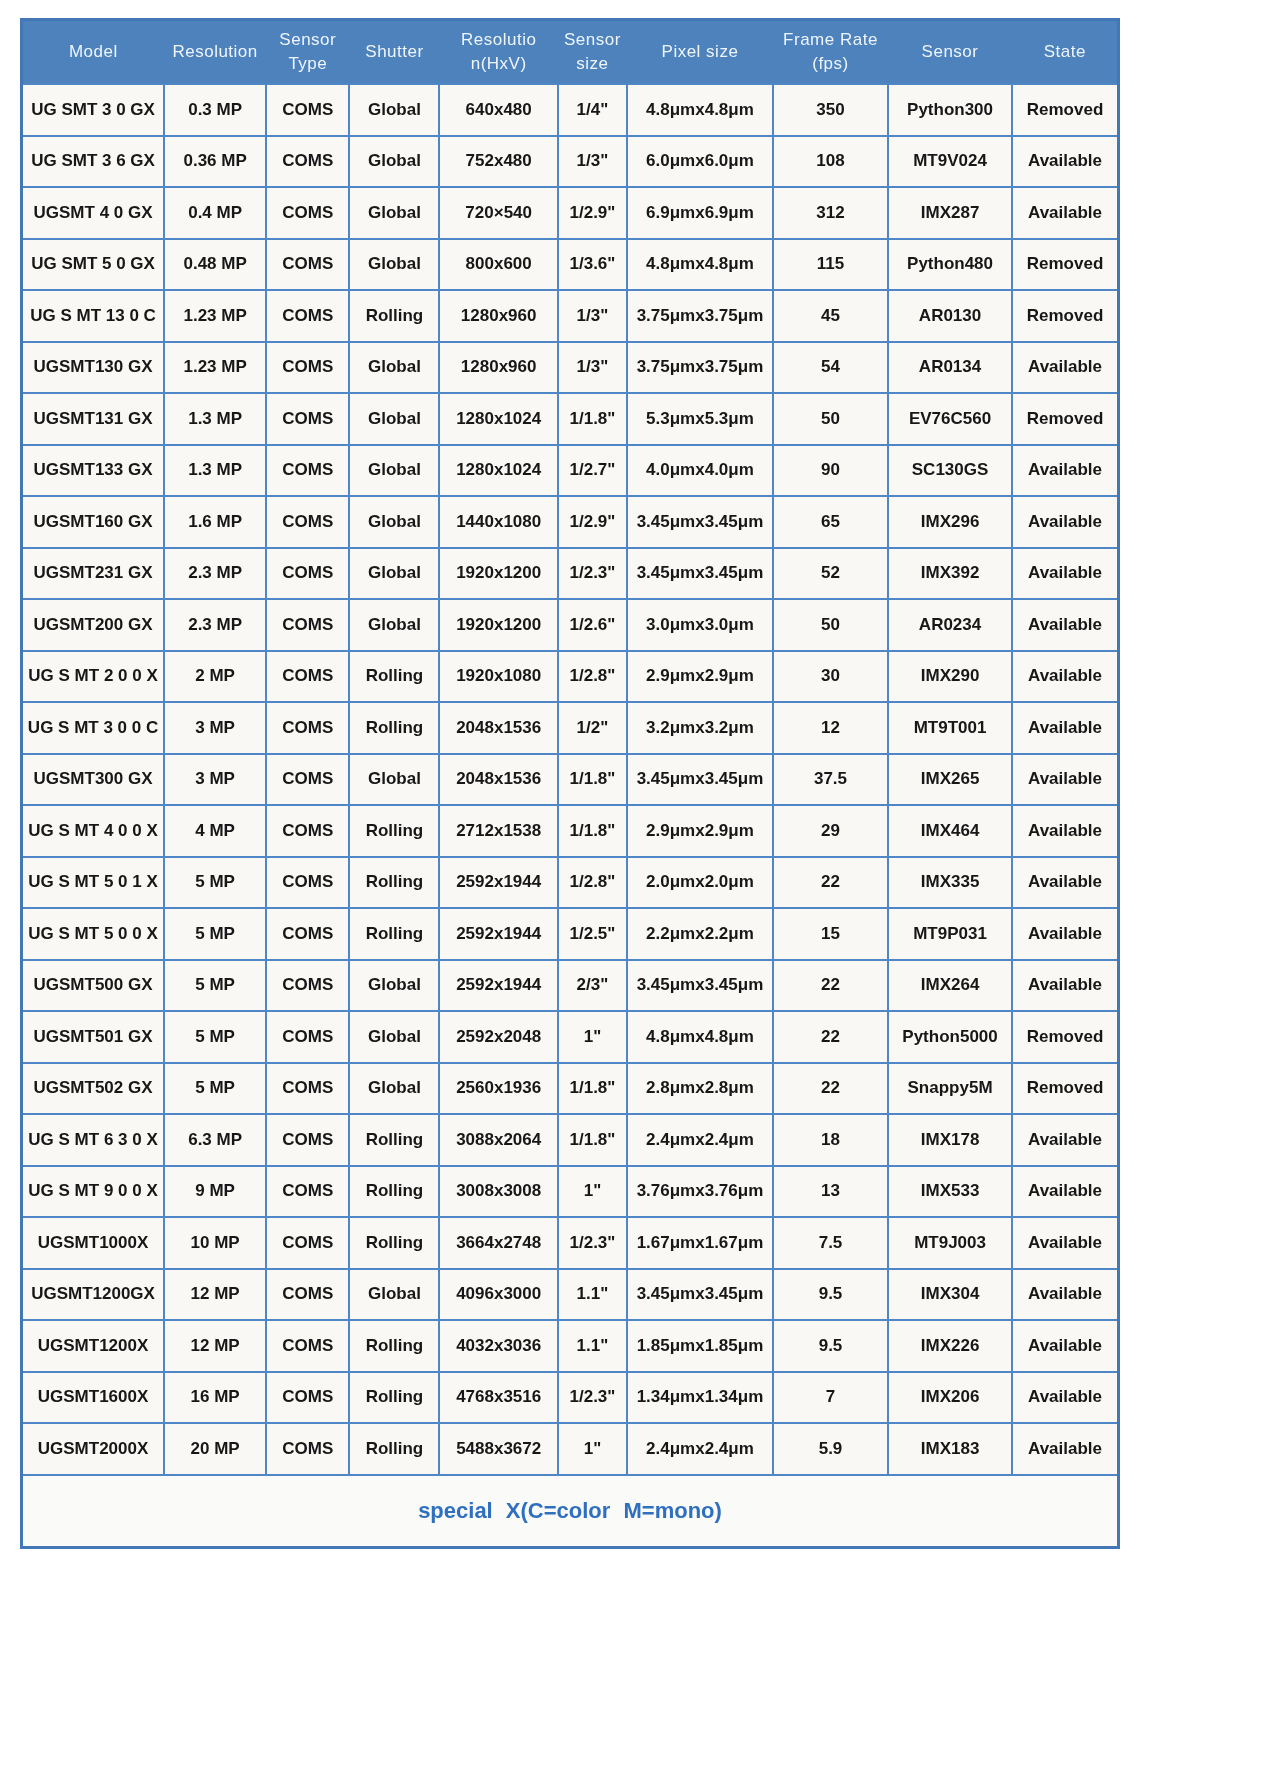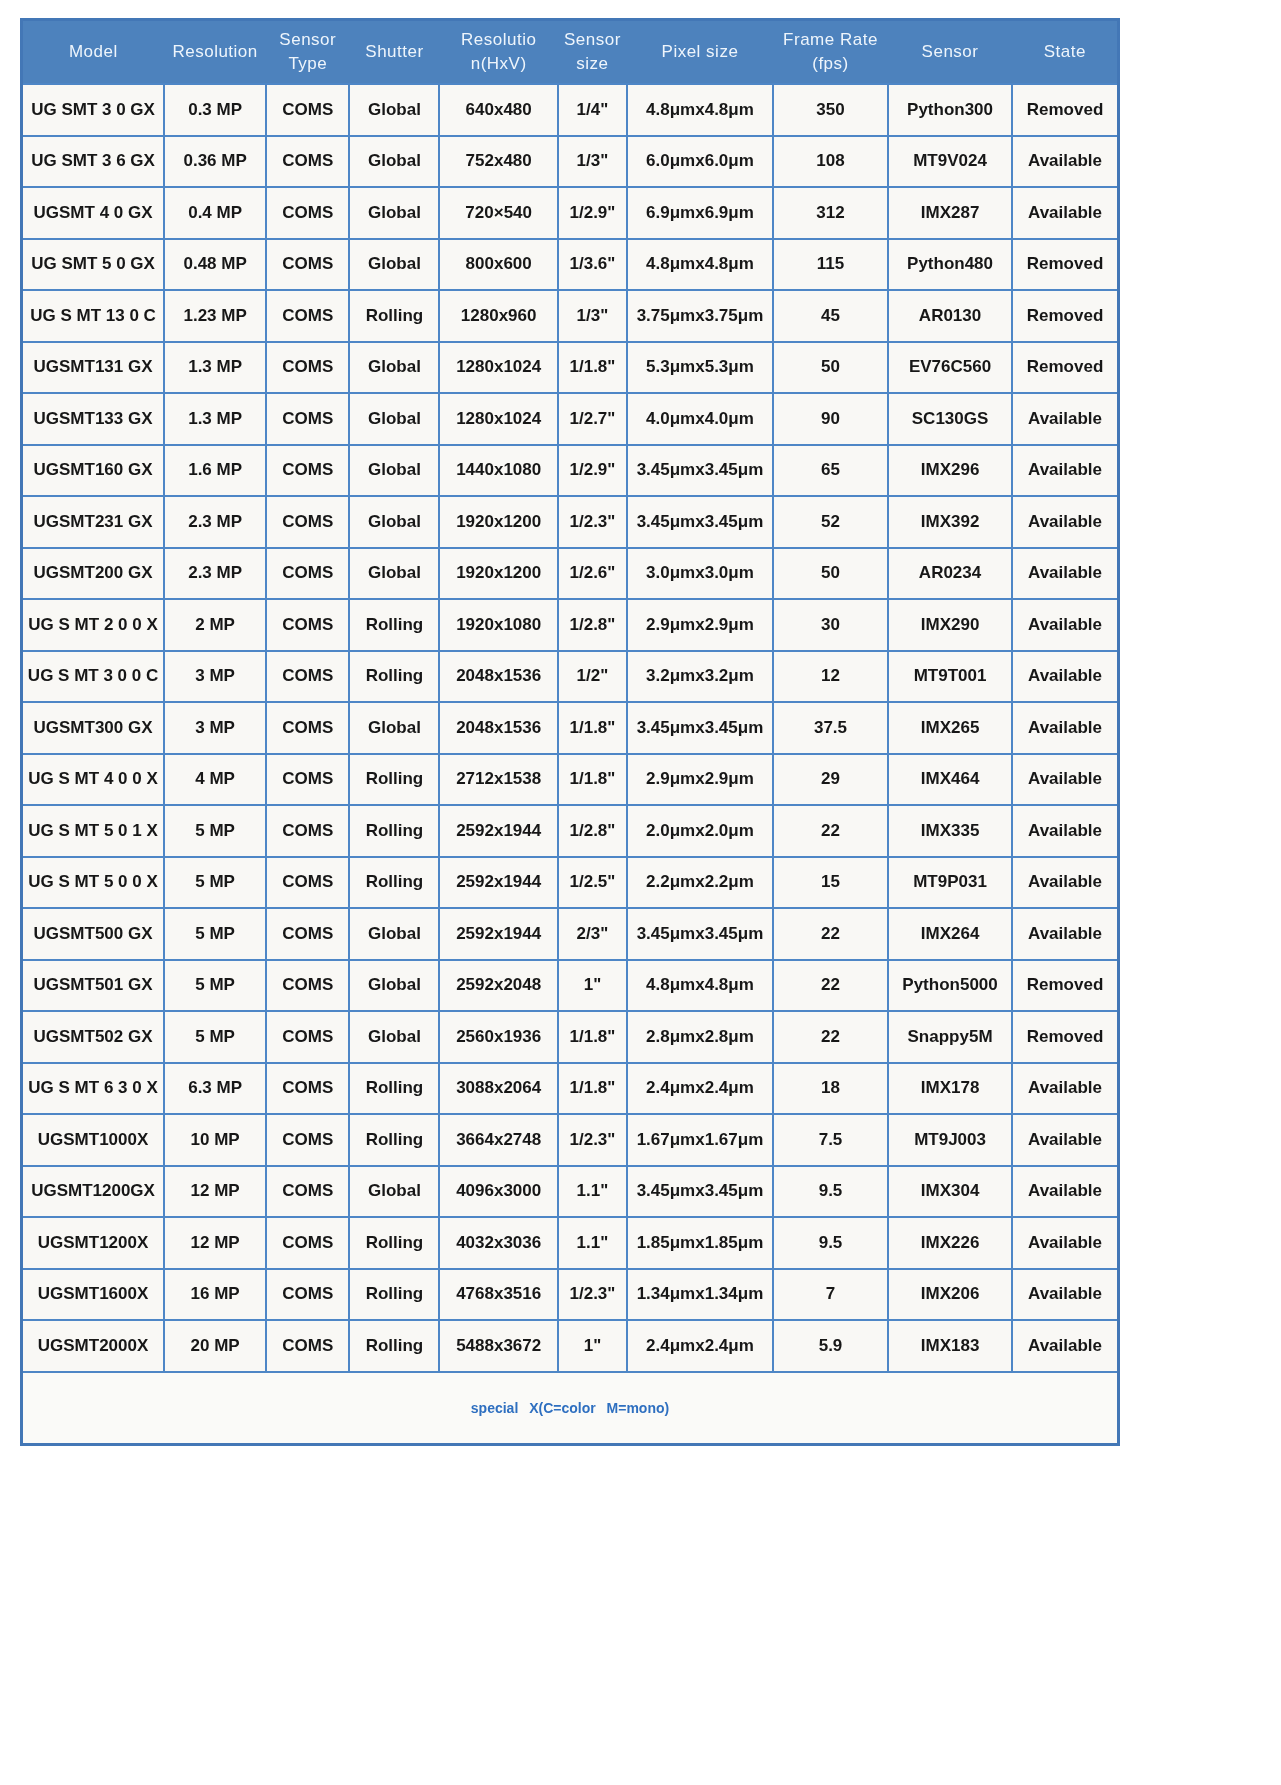--- a/index.html
+++ b/index.html
@@ -49,21 +49,21 @@
     overflow: hidden;
   }
   tfoot td.footer-cell {
     background: var(--footer-bg, #fafaf8);
     border: 2px solid var(--grid-line, #4e86c6);
     height: 68px;
     text-align: center;
     vertical-align: middle;
     color: var(--footer-text, #2e6fc0);
     font-weight: bold;
-    font-size: 14px;
+    font-size: 22px;
     word-spacing: 7px;
   }
 </style>
 </head>
 <body>
 
 <div class="page">
   <table class="spec-table">
     <colgroup>
       <col style="width:13.0%">
@@ -150,20 +150,32 @@
           <td>COMS</td>
           <td>Rolling</td>
           <td>1280x960</td>
           <td>1/3"</td>
           <td>3.75μmx3.75μm</td>
           <td>45</td>
           <td>AR0130</td>
           <td>Removed</td>
         </tr>
         <tr>
+          <td>UGSMT130 GX</td>
+          <td>1.23 MP</td>
+          <td>COMS</td>
+          <td>Global</td>
+          <td>1280x960</td>
+          <td>1/3"</td>
+          <td>3.75μmx3.75μm</td>
+          <td>54</td>
+          <td>AR0134</td>
+          <td>Available</td>
+        </tr>
+        <tr>
           <td>UGSMT131 GX</td>
           <td>1.3 MP</td>
           <td>COMS</td>
           <td>Global</td>
           <td>1280x1024</td>
           <td>1/1.8"</td>
           <td>5.3μmx5.3μm</td>
           <td>50</td>
           <td>EV76C560</td>
           <td>Removed</td>
@@ -327,20 +339,32 @@
         <tr>
           <td>UG S MT 6 3 0 X</td>
           <td>6.3 MP</td>
           <td>COMS</td>
           <td>Rolling</td>
           <td>3088x2064</td>
           <td>1/1.8"</td>
           <td>2.4μmx2.4μm</td>
           <td>18</td>
           <td>IMX178</td>
+          <td>Available</td>
+        </tr>
+        <tr>
+          <td>UG S MT 9 0 0 X</td>
+          <td>9 MP</td>
+          <td>COMS</td>
+          <td>Rolling</td>
+          <td>3008x3008</td>
+          <td>1"</td>
+          <td>3.76μmx3.76μm</td>
+          <td>13</td>
+          <td>IMX533</td>
           <td>Available</td>
         </tr>
         <tr>
           <td>UGSMT1000X</td>
           <td>10 MP</td>
           <td>COMS</td>
           <td>Rolling</td>
           <td>3664x2748</td>
           <td>1/2.3"</td>
           <td>1.67μmx1.67μm</td>

